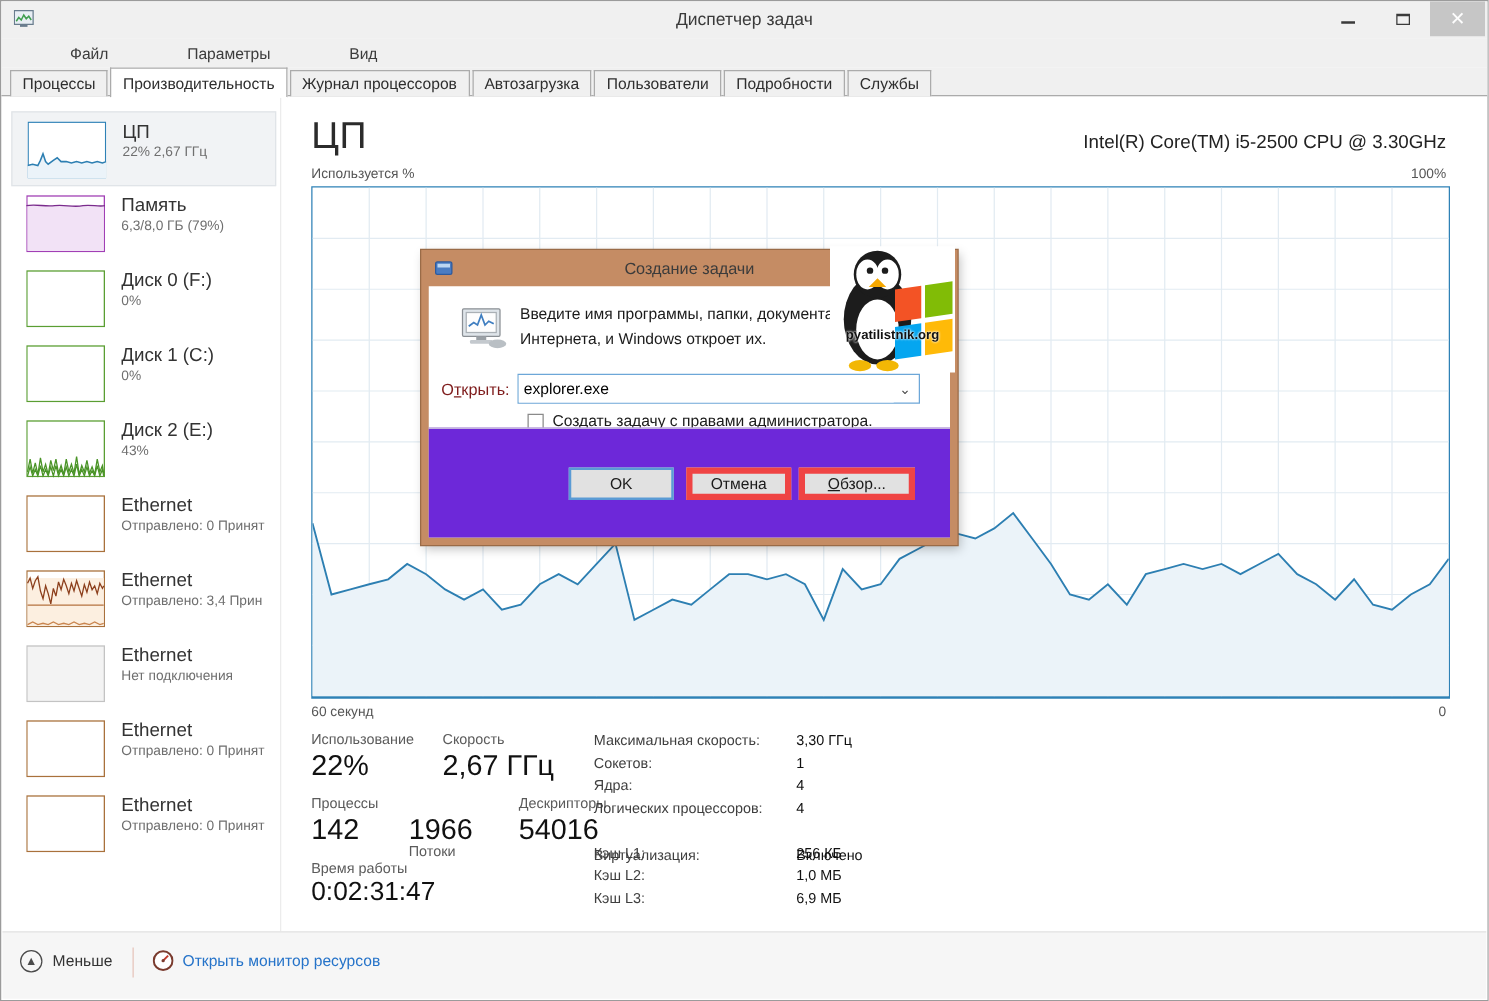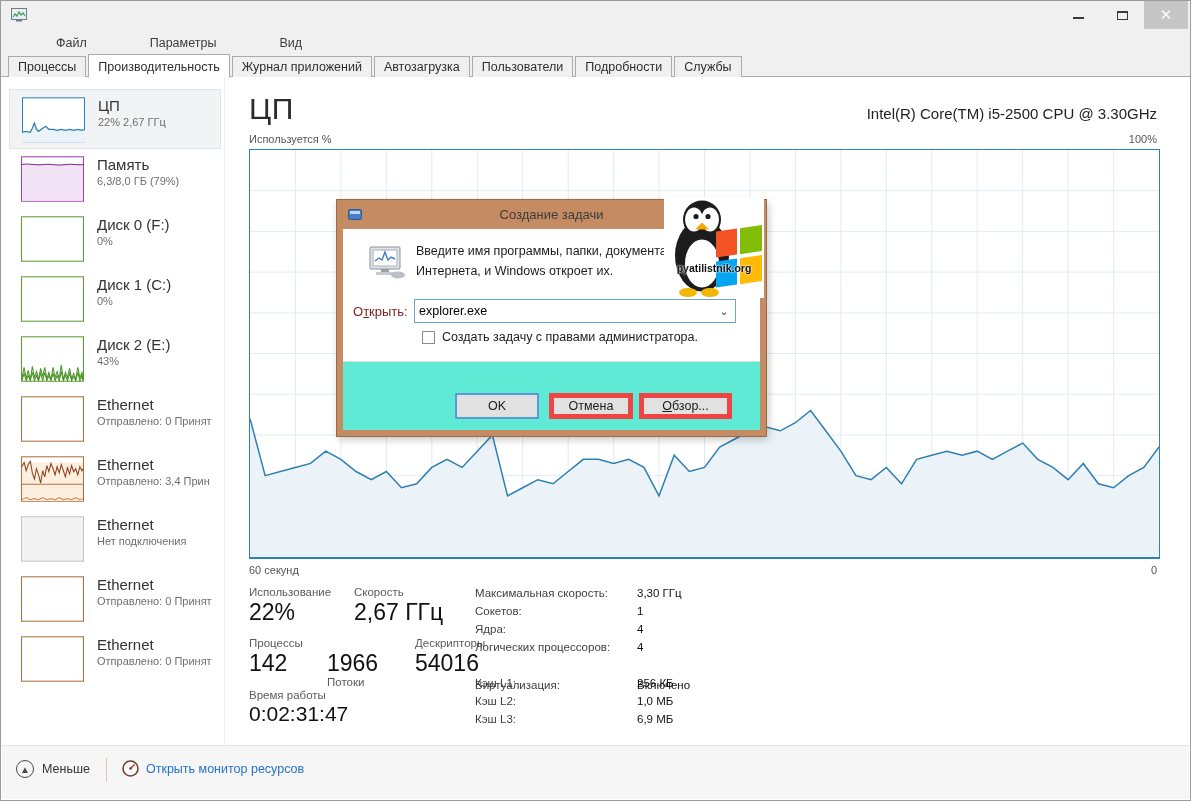--- a/index.html
+++ b/index.html
@@ -72,21 +72,21 @@
   .dlg-msg { position:absolute; left:73px; top:12px; font-size:12.5px; line-height:20px; color:#1b1b1b; }
   .dlg-appicon { position:absolute; left:21px; top:16px; width:42px; height:34px; }
   .dlg-open-label { position:absolute; left:10px; top:75px; font-size:13px; color:#7f1d1d; }
   .dlg-open-label u { text-decoration:underline; }
   .combo { position:absolute; left:71px; top:70px; width:322px; height:24px; border:1px solid #6da7d8; background:#fff; }
   .combo input { position:absolute; left:0; top:0; width:300px; height:22px; border:none; outline:none; font-size:12.5px; font-family:"Liberation Sans", sans-serif; padding:2px 4px; color:#000; }
   .combo-arrow { position:absolute; right:2px; top:1px; width:18px; height:20px; display:flex; align-items:center; justify-content:center; font-size:11px; color:#444; }
   .cb-row { position:absolute; left:79px; top:101px; display:flex; align-items:center; gap:7px; }
   .cb-box { width:13px; height:13px; border:1px solid #8a8a8a; background:#fff; flex:none; }
   .cb-label { font-size:12.5px; color:#1b1b1b; }
-  .dlg-footer { position:absolute; left:0; right:0; bottom:0; height:69px; background:#5eead4; border-top:1px solid #dfdfdf;padding-left:40px; }
+  .dlg-footer { position:absolute; left:0; right:0; bottom:0; height:88px; background:#6d28d9; border-top:1px solid #dfdfdf;padding-left:40px; }
   .dlg-btn { position:absolute; top:31px; height:26px; background:#e1e1e1; border:5px solid #ef4444; font-size:12.5px; color:#1b1b1b; display:flex; align-items:center; justify-content:center; }
   .dlg-btn.ok { left:112px; width:84px; border:2px solid #5a9bd5; }
   .dlg-btn.cancel { left:206px; width:84px; }
   .dlg-btn.browse { left:296px; width:93px; }
   .dlg-btn u { text-decoration:underline; }
 
   
   .watermark { position:absolute; left:663px; top:196px; width:100px; height:101px; background:#fff; z-index:20; }
   .watermark svg { display:block; width:100%; height:100%; }
   .wm-text { position:absolute; left:0; right:0; top:65px; text-align:center; font-size:10.5px; font-weight:bold; color:#111; text-shadow:0 0 2px #fff, 0 0 2px #fff; }
@@ -95,41 +95,42 @@
 <body>
 
 <div class="window">
 
   <div class="titlebar">
     <svg class="app-icon" viewBox="0 0 18 15">
       <rect x="0.5" y="0.5" width="15" height="11" fill="#e8eef4" stroke="#6a7d8e"></rect>
       <polyline points="2,9 4,6 6,8 8,4 10,7 12,5 14,8" fill="none" stroke="#3f9e4f" stroke-width="1.2"></polyline>
       <rect x="5" y="12" width="6" height="1.5" fill="#6a7d8e"></rect>
     </svg>
+    <div class="win-title">Диспетчер задач</div>
     <div class="win-controls">
       <div class="win-btn min">
           <span></span>
         </div>
       <div class="win-btn max">
           <span></span>
         </div>
       <div class="win-btn close">✕</div>
     </div>
   </div>
 
   <div class="menubar">
     <span class="menu-item">Файл</span>
     <span class="menu-item">Параметры</span>
     <span class="menu-item">Вид</span>
   </div>
 
   <div class="tabstrip">
     <div class="tab">Процессы</div>
     <div class="tab active">Производительность</div>
-    <div class="tab">Журнал приложений</div>
+    <div class="tab">Журнал процессоров</div>
     <div class="tab">Автозагрузка</div>
     <div class="tab">Пользователи</div>
     <div class="tab">Подробности</div>
     <div class="tab">Службы</div>
   </div>
 
   <div class="content">
     <div class="side-divider"></div>
 
     <div class="sidebar">

